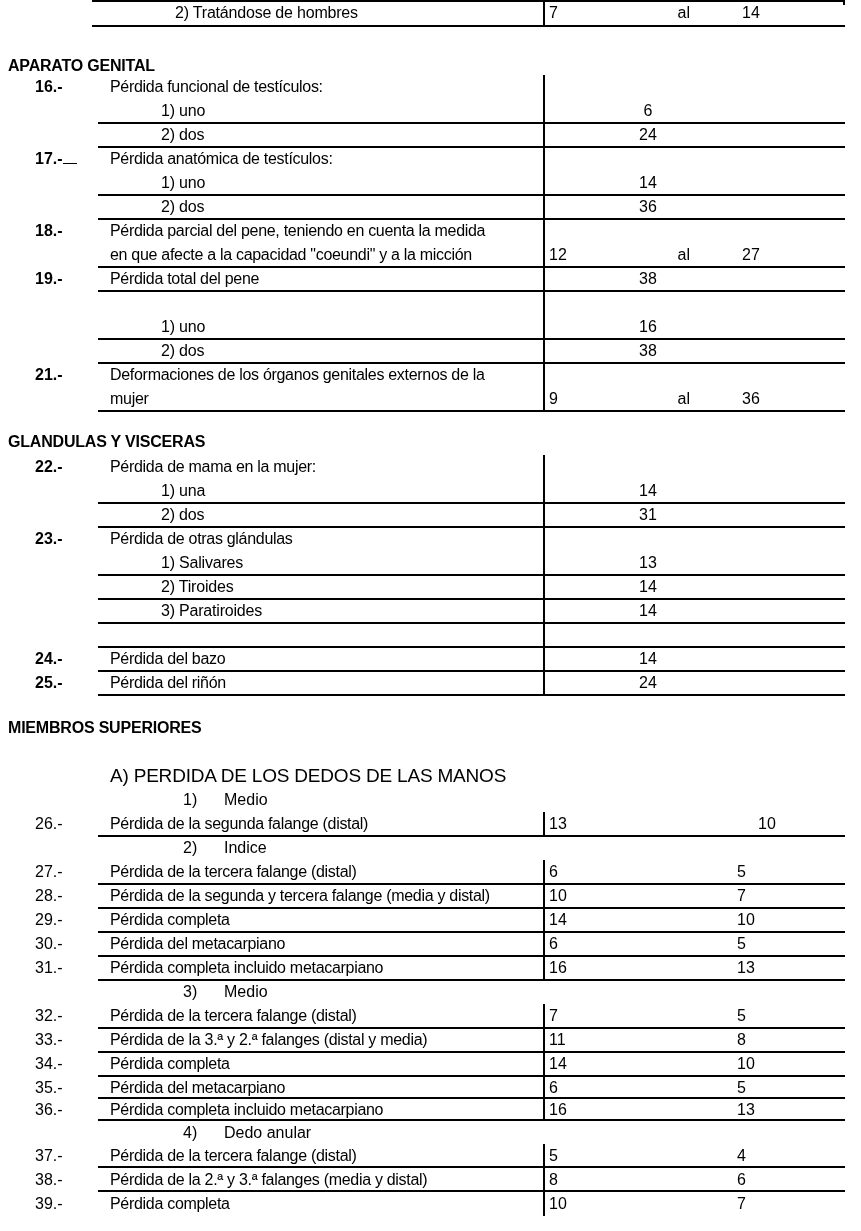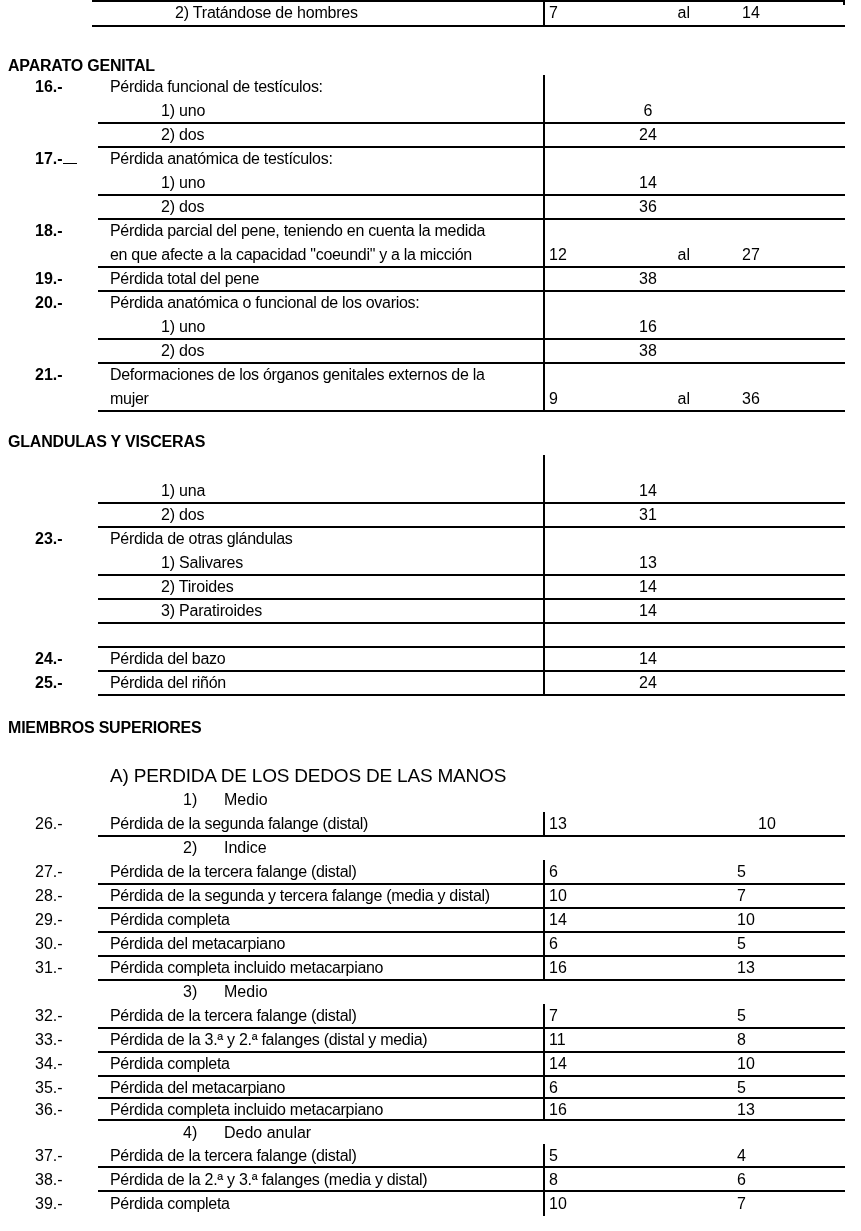--- a/index.html
+++ b/index.html
@@ -89,24 +89,20 @@
   </div>
   <div class="hline" style="top:266px;left:98px;width:747px"></div>
 
   <div class="row" style="top:267px">
     <span class="num bold">19.-</span>
     <span class="desc">Pérdida total del pene</span>
     <span class="vc">38</span>
   </div>
   <div class="hline" style="top:290px;left:98px;width:747px"></div>
 
-  <div class="row" style="top:291px">
-    <span class="num bold">20.-</span>
-    <span class="desc">Pérdida anatómica o funcional de los ovarios:</span>
-  </div>
   <div class="row" style="top:315px">
     <span class="sub">1) uno</span>
     <span class="vc">16</span>
   </div>
   <div class="hline" style="top:338px;left:98px;width:747px"></div>
   <div class="row" style="top:339px">
     <span class="sub">2) dos</span>
     <span class="vc">38</span>
   </div>
   <div class="hline" style="top:362px;left:98px;width:747px"></div>
@@ -118,20 +114,24 @@
   <div class="row" style="top:387px">
     <span class="desc">mujer</span>
     <span class="v1">9</span>
     <span class="vmid">al</span>
     <span class="v2">36</span>
   </div>
   <div class="hline" style="top:410px;left:98px;width:747px"></div>
 
   <div class="stitle" style="top:430px">GLANDULAS Y VISCERAS</div>
 
+  <div class="row" style="top:455px">
+    <span class="num bold">22.-</span>
+    <span class="desc">Pérdida de mama en la mujer:</span>
+  </div>
   <div class="row" style="top:479px">
     <span class="sub">1) una</span>
     <span class="vc">14</span>
   </div>
   <div class="hline" style="top:502px;left:98px;width:747px"></div>
   <div class="row" style="top:503px">
     <span class="sub">2) dos</span>
     <span class="vc">31</span>
   </div>
   <div class="hline" style="top:526px;left:98px;width:747px"></div>

